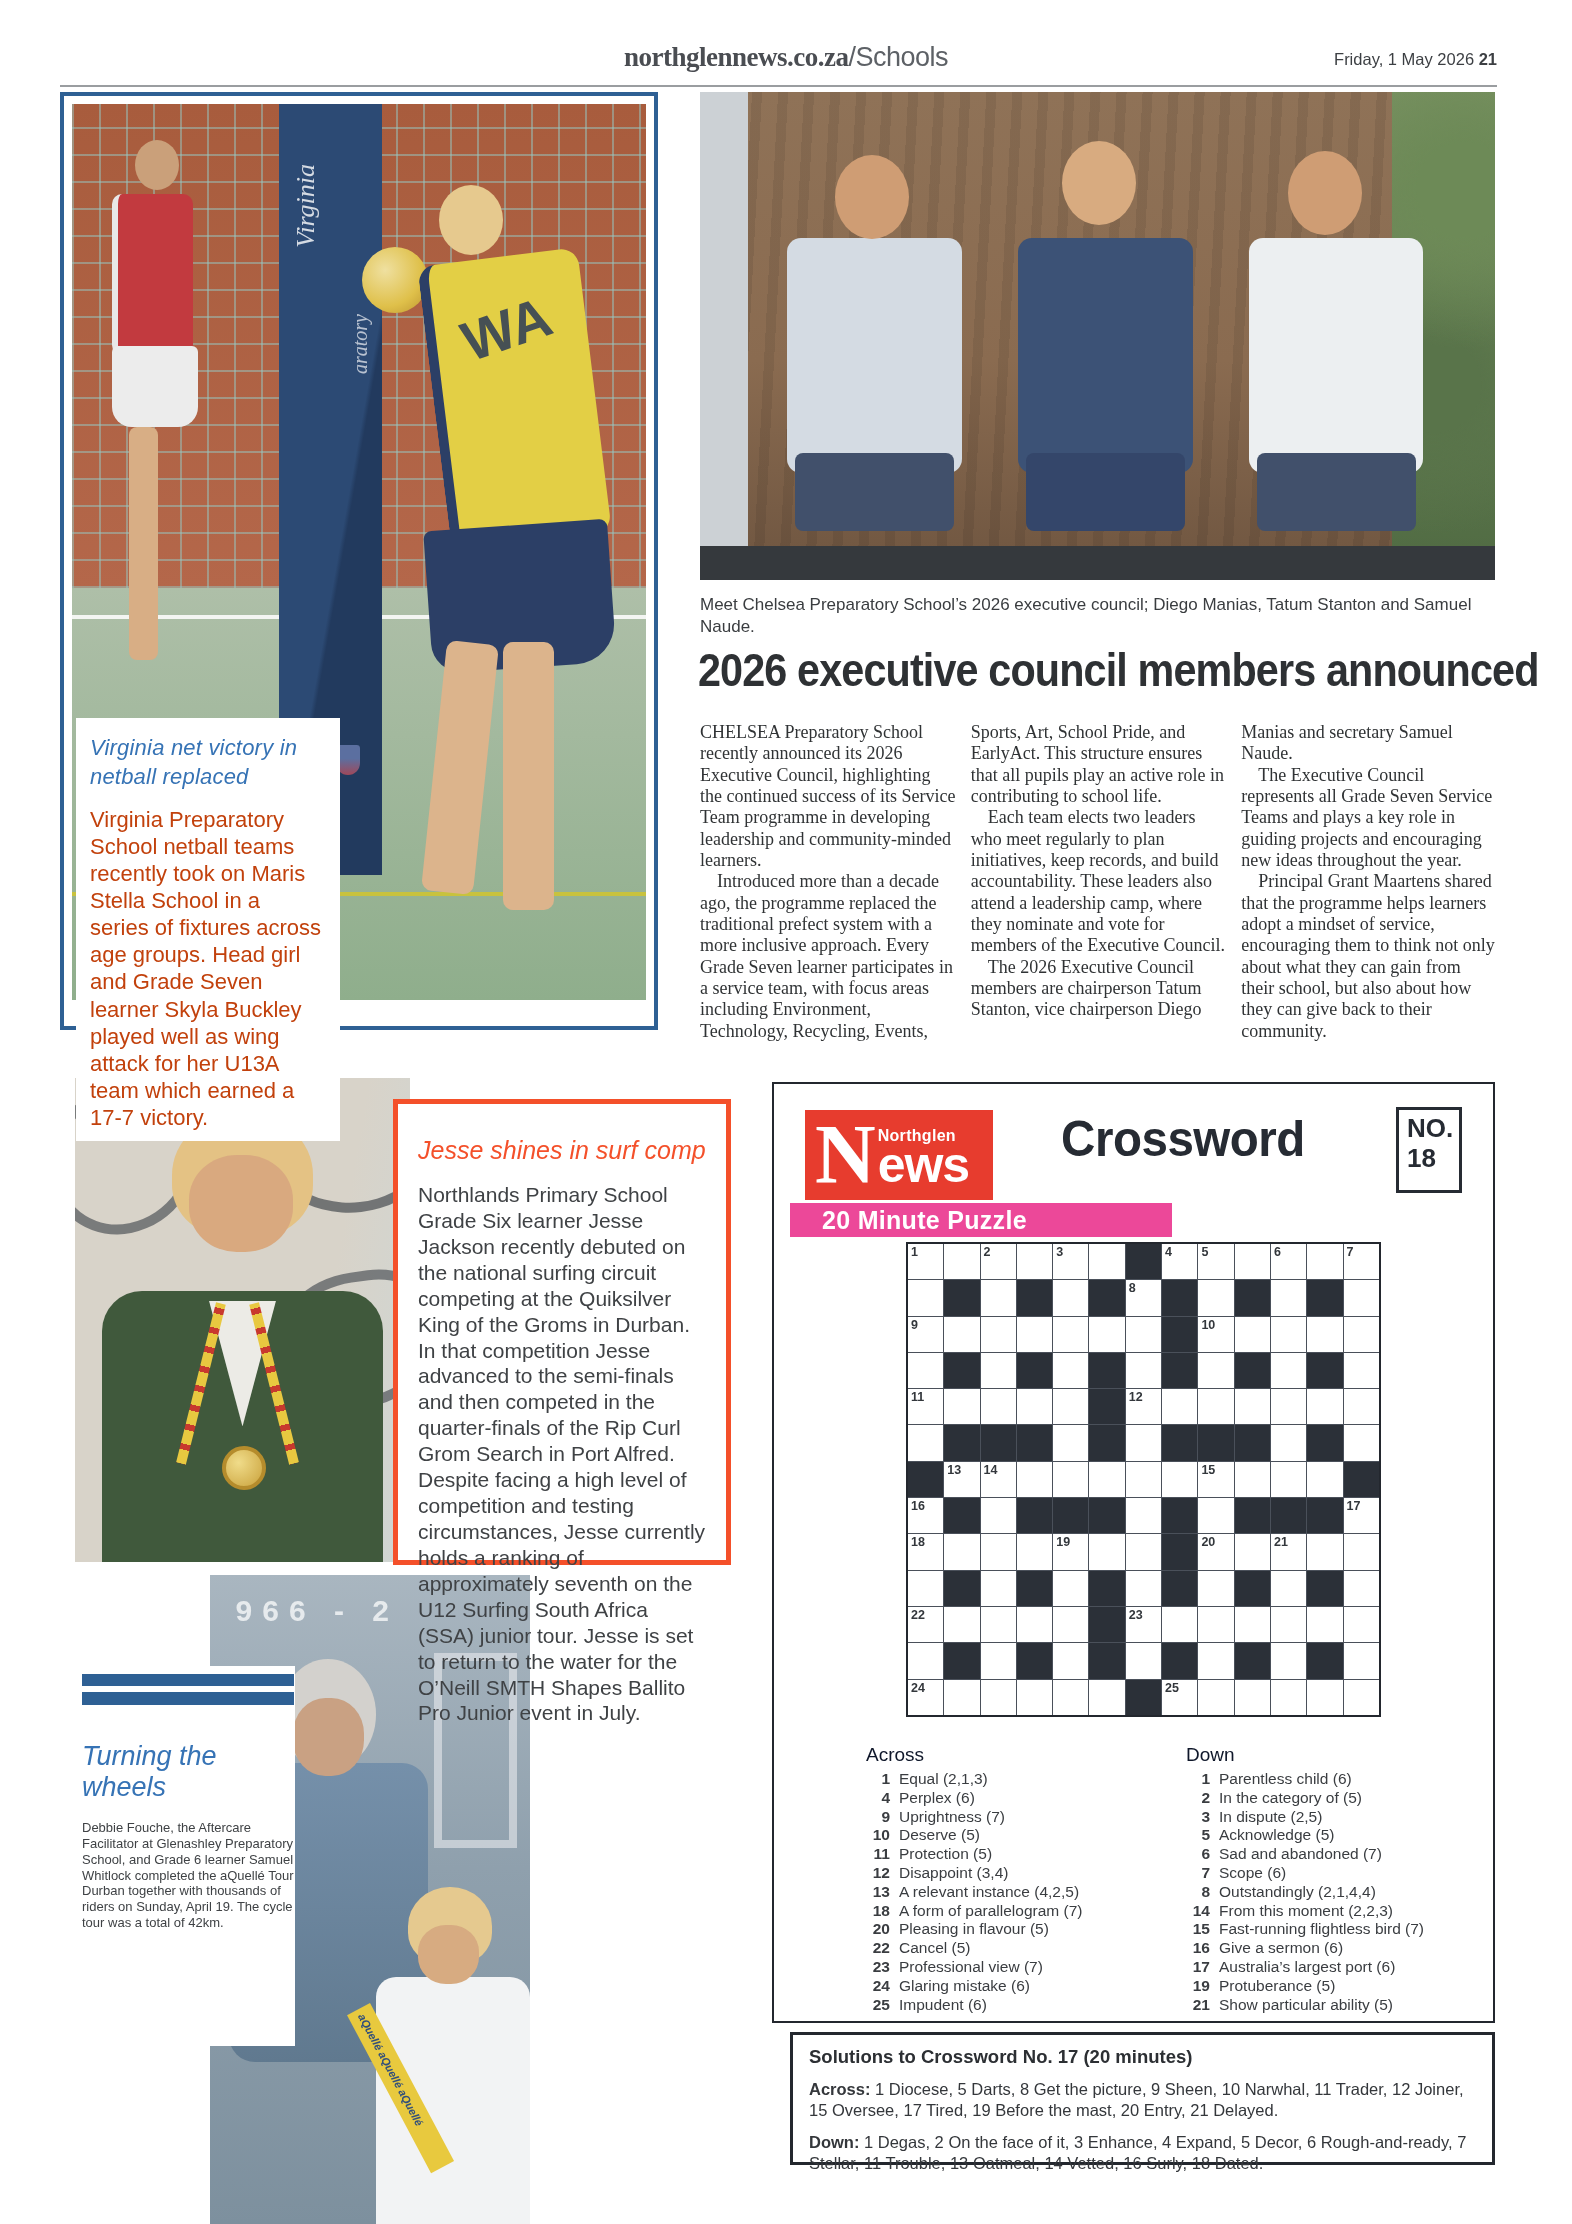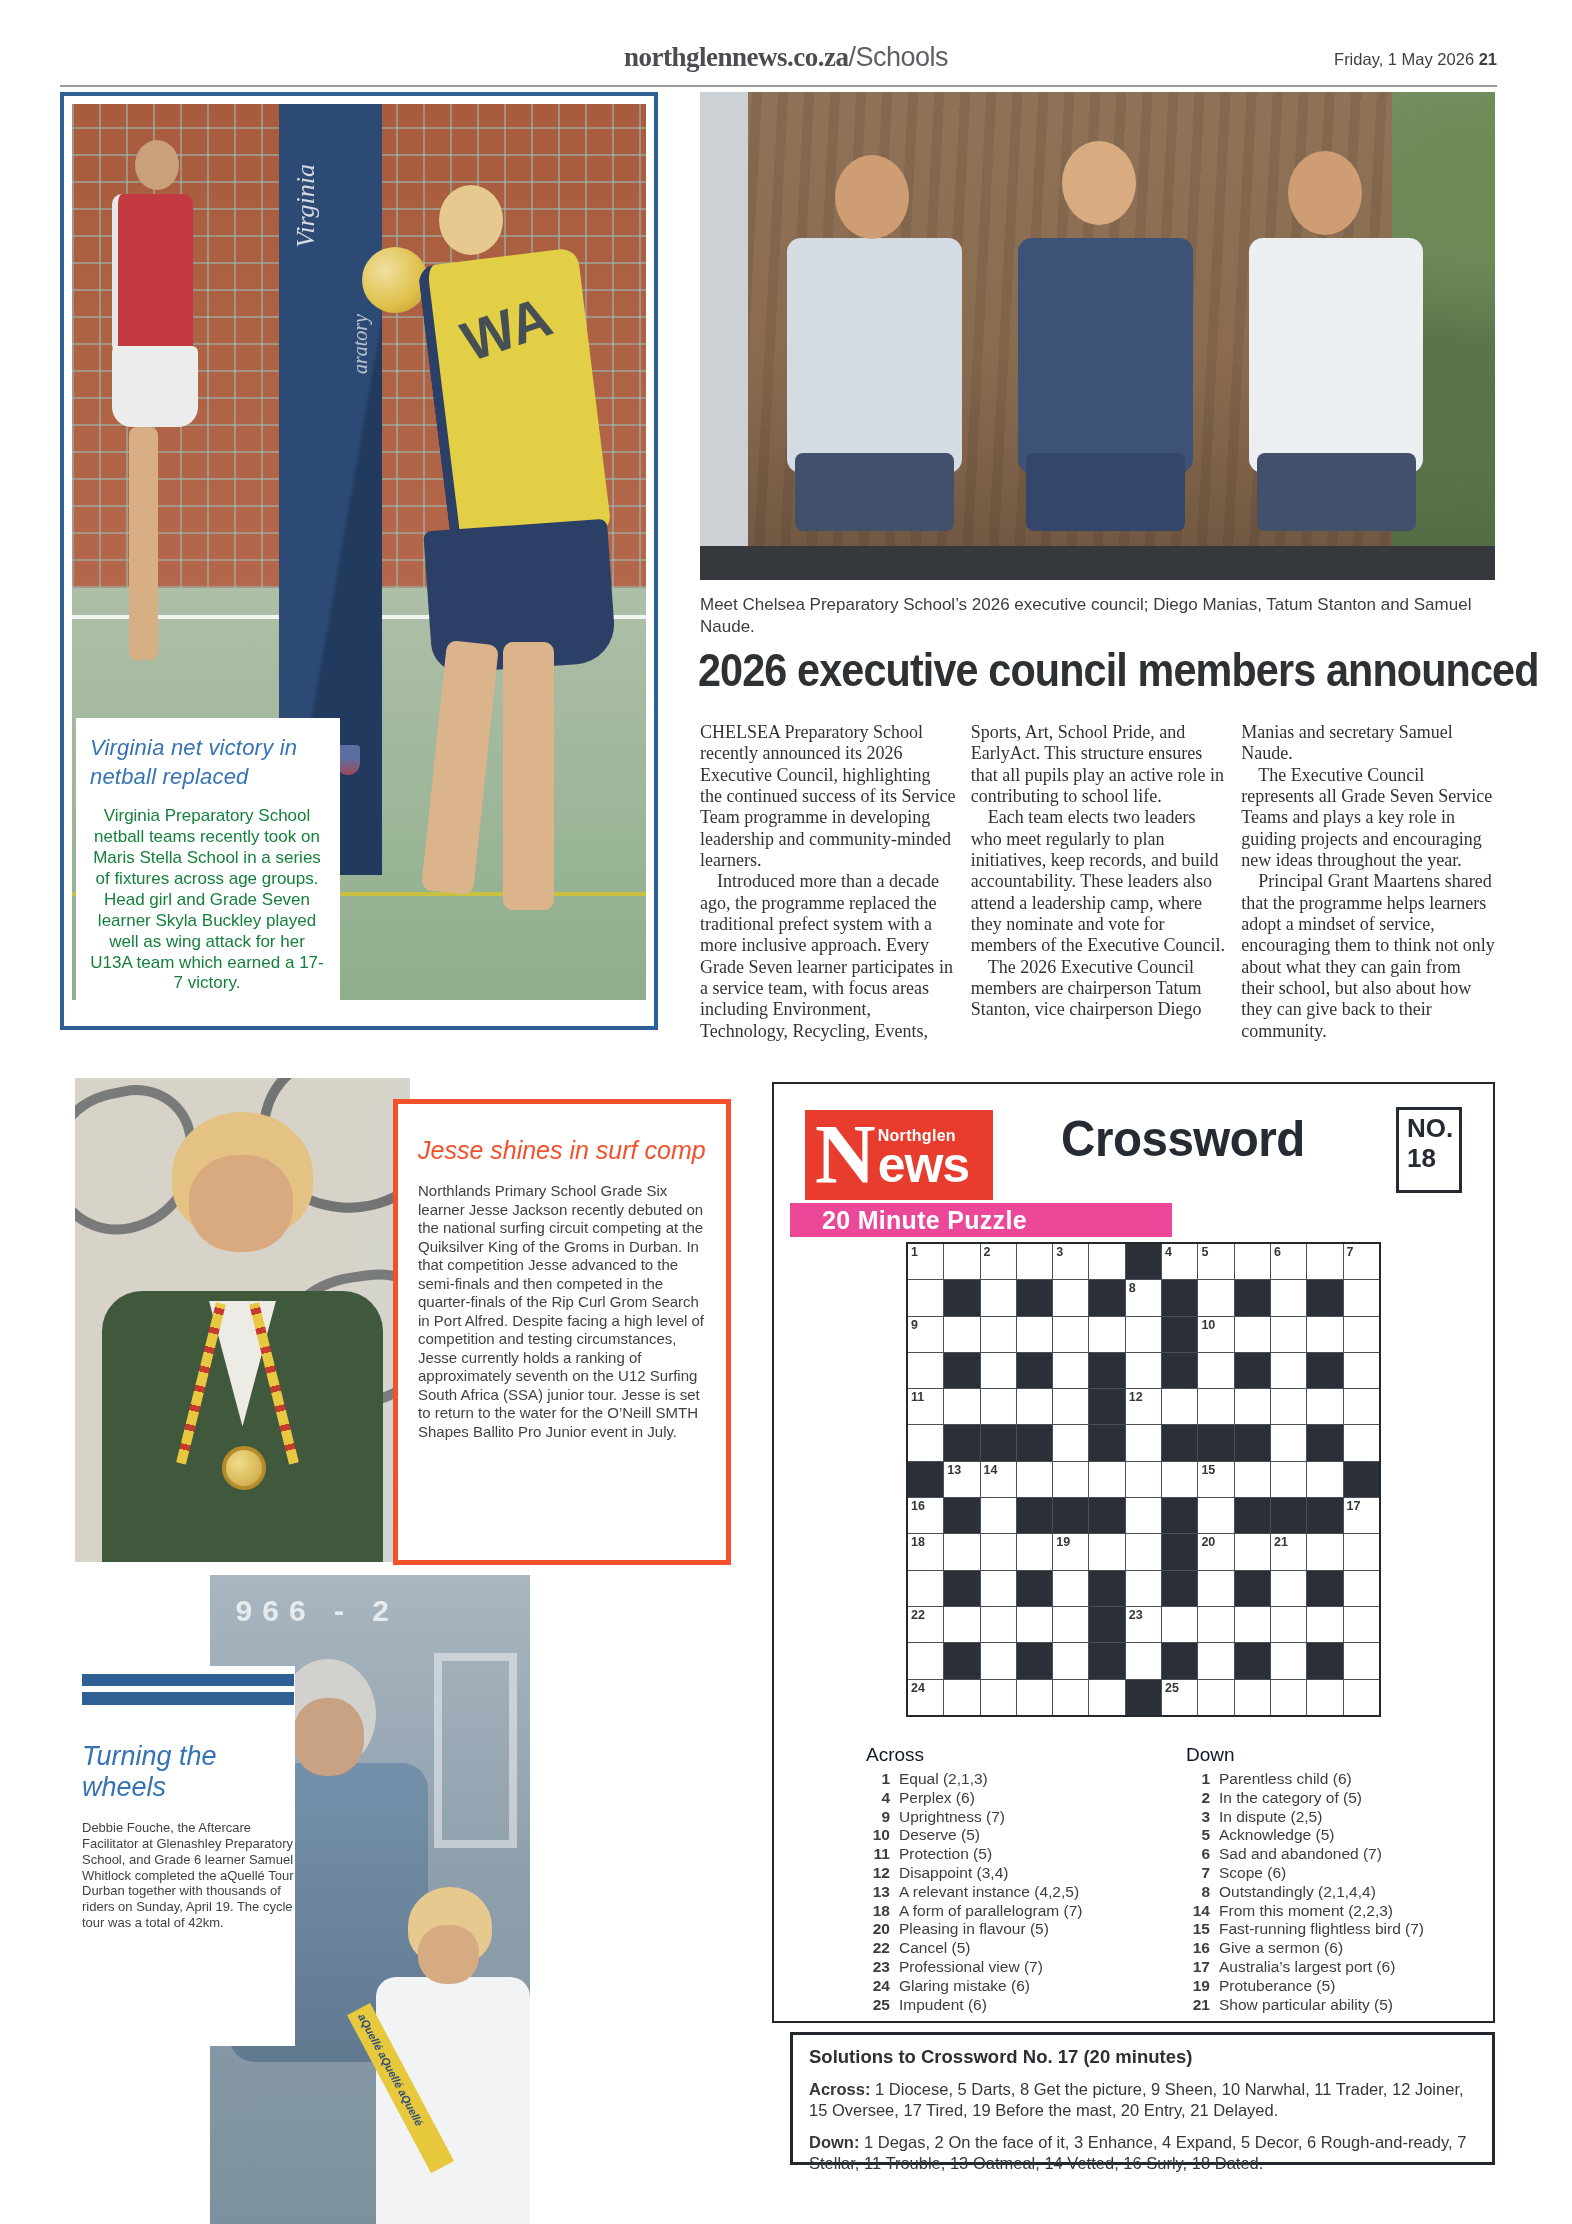--- a/index.html
+++ b/index.html
@@ -42,21 +42,21 @@
   .np-legs { position:absolute; right:16%; top:60%; width:9%; height:30%; background:#dcb48c; border-radius:10px; }
   .np-legs.l2 { right:28%; height:28%; transform:rotate(6deg); }
   .np-ball { position:absolute; right:38%; top:16%; width:66px; height:66px; border-radius:50%; background:radial-gradient(circle at 35% 35%, #efe0a0, #dfc04a 60%, #b9912e); }
   .np-fig2-head { position:absolute; left:11%; top:4%; width:44px; height:50px; border-radius:50%; background:#caa07a; }
   .np-fig2-top { position:absolute; left:7%; top:10%; width:14%; height:18%; background:#c23a3f; border-radius:10px; border-left:6px solid #e8e8e8; }
   .np-fig2-skirt { position:absolute; left:7%; top:27%; width:15%; height:9%; background:#ececec; border-radius:6px 6px 20px 20px; }
   .np-fig2-legs { position:absolute; left:10%; top:36%; width:5%; height:26%; background:#d8ae85; border-radius:8px; }
 
   .np-overlay { position:absolute; left:12px; top:622px; width:264px; min-height:294px; background:#ffffff; padding:16px 16px 10px 14px; z-index:2; }
   .blue-title { font-style:italic; font-size:22px; line-height:1.3; color:#3673b5; font-weight:500; letter-spacing:.2px; }
-  .np-overlay p { margin-top:15px; font-size:17px; line-height:1.23; color:#15803d;text-align:center; }
+  .np-overlay p { margin-top:15px; font-size:22px; line-height:1.23; color:#c2410c; }
 
   
   .council-photo { left:700px; top:92px; width:795px; height:488px;
     background:
       repeating-linear-gradient(93deg, rgba(0,0,0,.08) 0 10px, rgba(0,0,0,0) 10px 26px),
       linear-gradient(180deg,#8f7257,#8a6b50 55%,#6e5540); }
   .cp-pillar { position:absolute; left:0; top:0; width:6%; height:100%; background:#ccd1d5; }
   .cp-foliage { position:absolute; right:0; top:0; width:13%; height:100%;
     background:radial-gradient(circle at 70% 20%, #6d8a57 12%, rgba(0,0,0,0) 40%),
                radial-gradient(circle at 40% 60%, #59744a 16%, rgba(0,0,0,0) 50%),
@@ -86,21 +86,21 @@
   .jp-hair { position:absolute; left:29%; top:7%; width:42%; height:26%; border-radius:50% 50% 42% 42%; background:#e4c284; }
   .jp-face { position:absolute; left:34%; top:16%; width:31%; height:20%; border-radius:46%; background:#d9a97f; }
   .jp-blazer { position:absolute; left:8%; top:44%; width:84%; height:56%; background:linear-gradient(#44603f,#37503４); background-color:#40593c; border-radius:40px 40px 0 0; }
   .jp-shirt { position:absolute; left:40%; top:46%; width:20%; height:26%; background:#ecebe6; clip-path:polygon(0 0,100% 0,50% 100%); }
   .jp-lanyard { position:absolute; left:36%; top:46%; width:10px; height:34%; background:repeating-linear-gradient(0deg,#e8c840 0 14px,#c8392e 14px 20px); transform:rotate(14deg); }
   .jp-lanyard.r { left:58%; transform:rotate(-14deg); }
   .jp-medal { position:absolute; left:44%; top:76%; width:44px; height:44px; border-radius:50%; background:radial-gradient(circle at 35% 35%, #f0dc8a, #caa23c); border:4px solid #b58c2c; }
 
   .surf-box { position:absolute; left:393px; top:1099px; width:338px; height:466px; border:5px solid #f4502a; background:#fff; padding:32px 20px; z-index:2; }
   .surf-title { font-style:italic; font-size:25px; color:#f4502a; font-weight:500; }
-  .surf-box p { margin-top:17px; font-size:15px; line-height:1.235; color:#3f4245; }
+  .surf-box p { margin-top:17px; font-size:21px; line-height:1.235; color:#3f4245; }
 
   
   .wheels-photo { left:210px; top:1575px; width:320px; height:649px; background:linear-gradient(#a9b6c0,#8fa0ad 45%,#7d909e); }
   .wp-graffiti { position:absolute; left:8%; top:3%; font-size:30px; font-weight:700; color:#eef1f3; letter-spacing:10px; opacity:.9; }
   .wp-frame { position:absolute; right:4%; top:12%; width:26%; height:30%; border:8px solid #e7eaec; opacity:.6; }
   .wp-hair { position:absolute; left:22%; top:13%; width:30%; height:17%; border-radius:50%; background:#d3d1cd; }
   .wp-face { position:absolute; left:26%; top:19%; width:22%; height:12%; border-radius:46%; background:#c9a183; }
   .wp-denim { position:absolute; left:6%; top:29%; width:62%; height:46%; border-radius:26px; background:linear-gradient(#7590aa,#60798f); }
   .wp-boy-hair { position:absolute; left:62%; top:48%; width:26%; height:12%; border-radius:50% 50% 40% 40%; background:#e5c98f; }
   .wp-boy-face { position:absolute; left:65%; top:54%; width:19%; height:9%; border-radius:46%; background:#d7ab81; }

